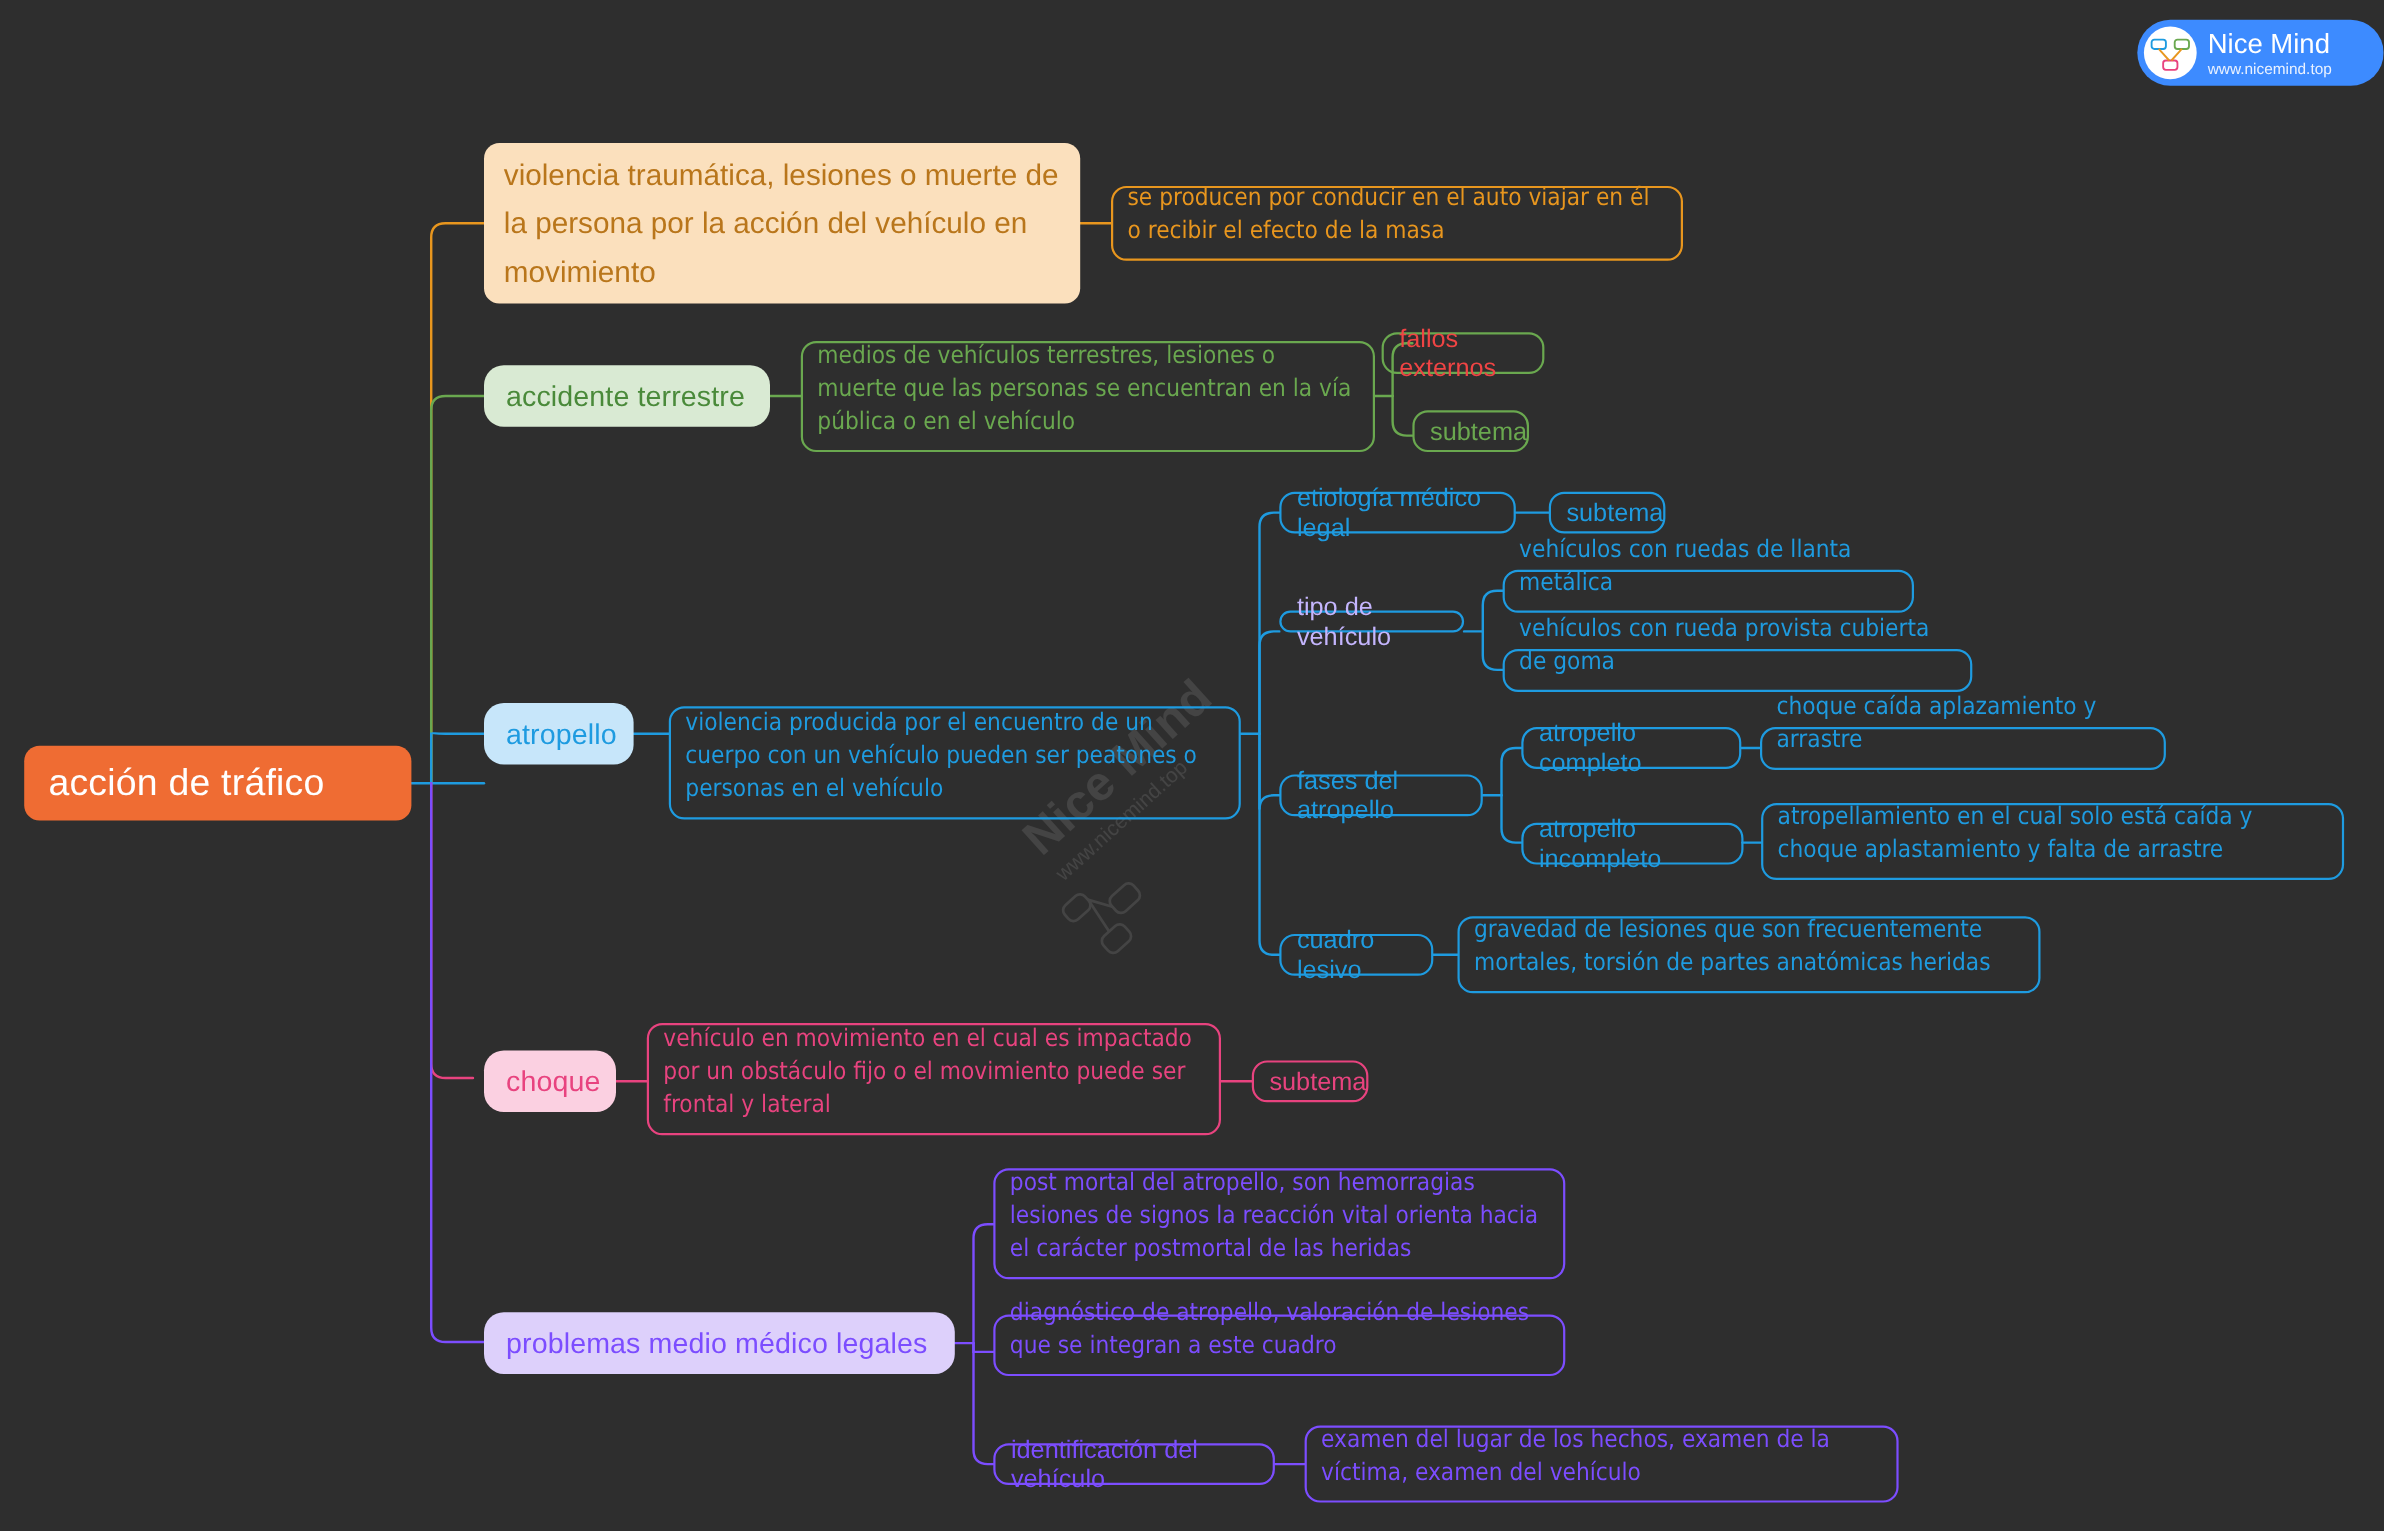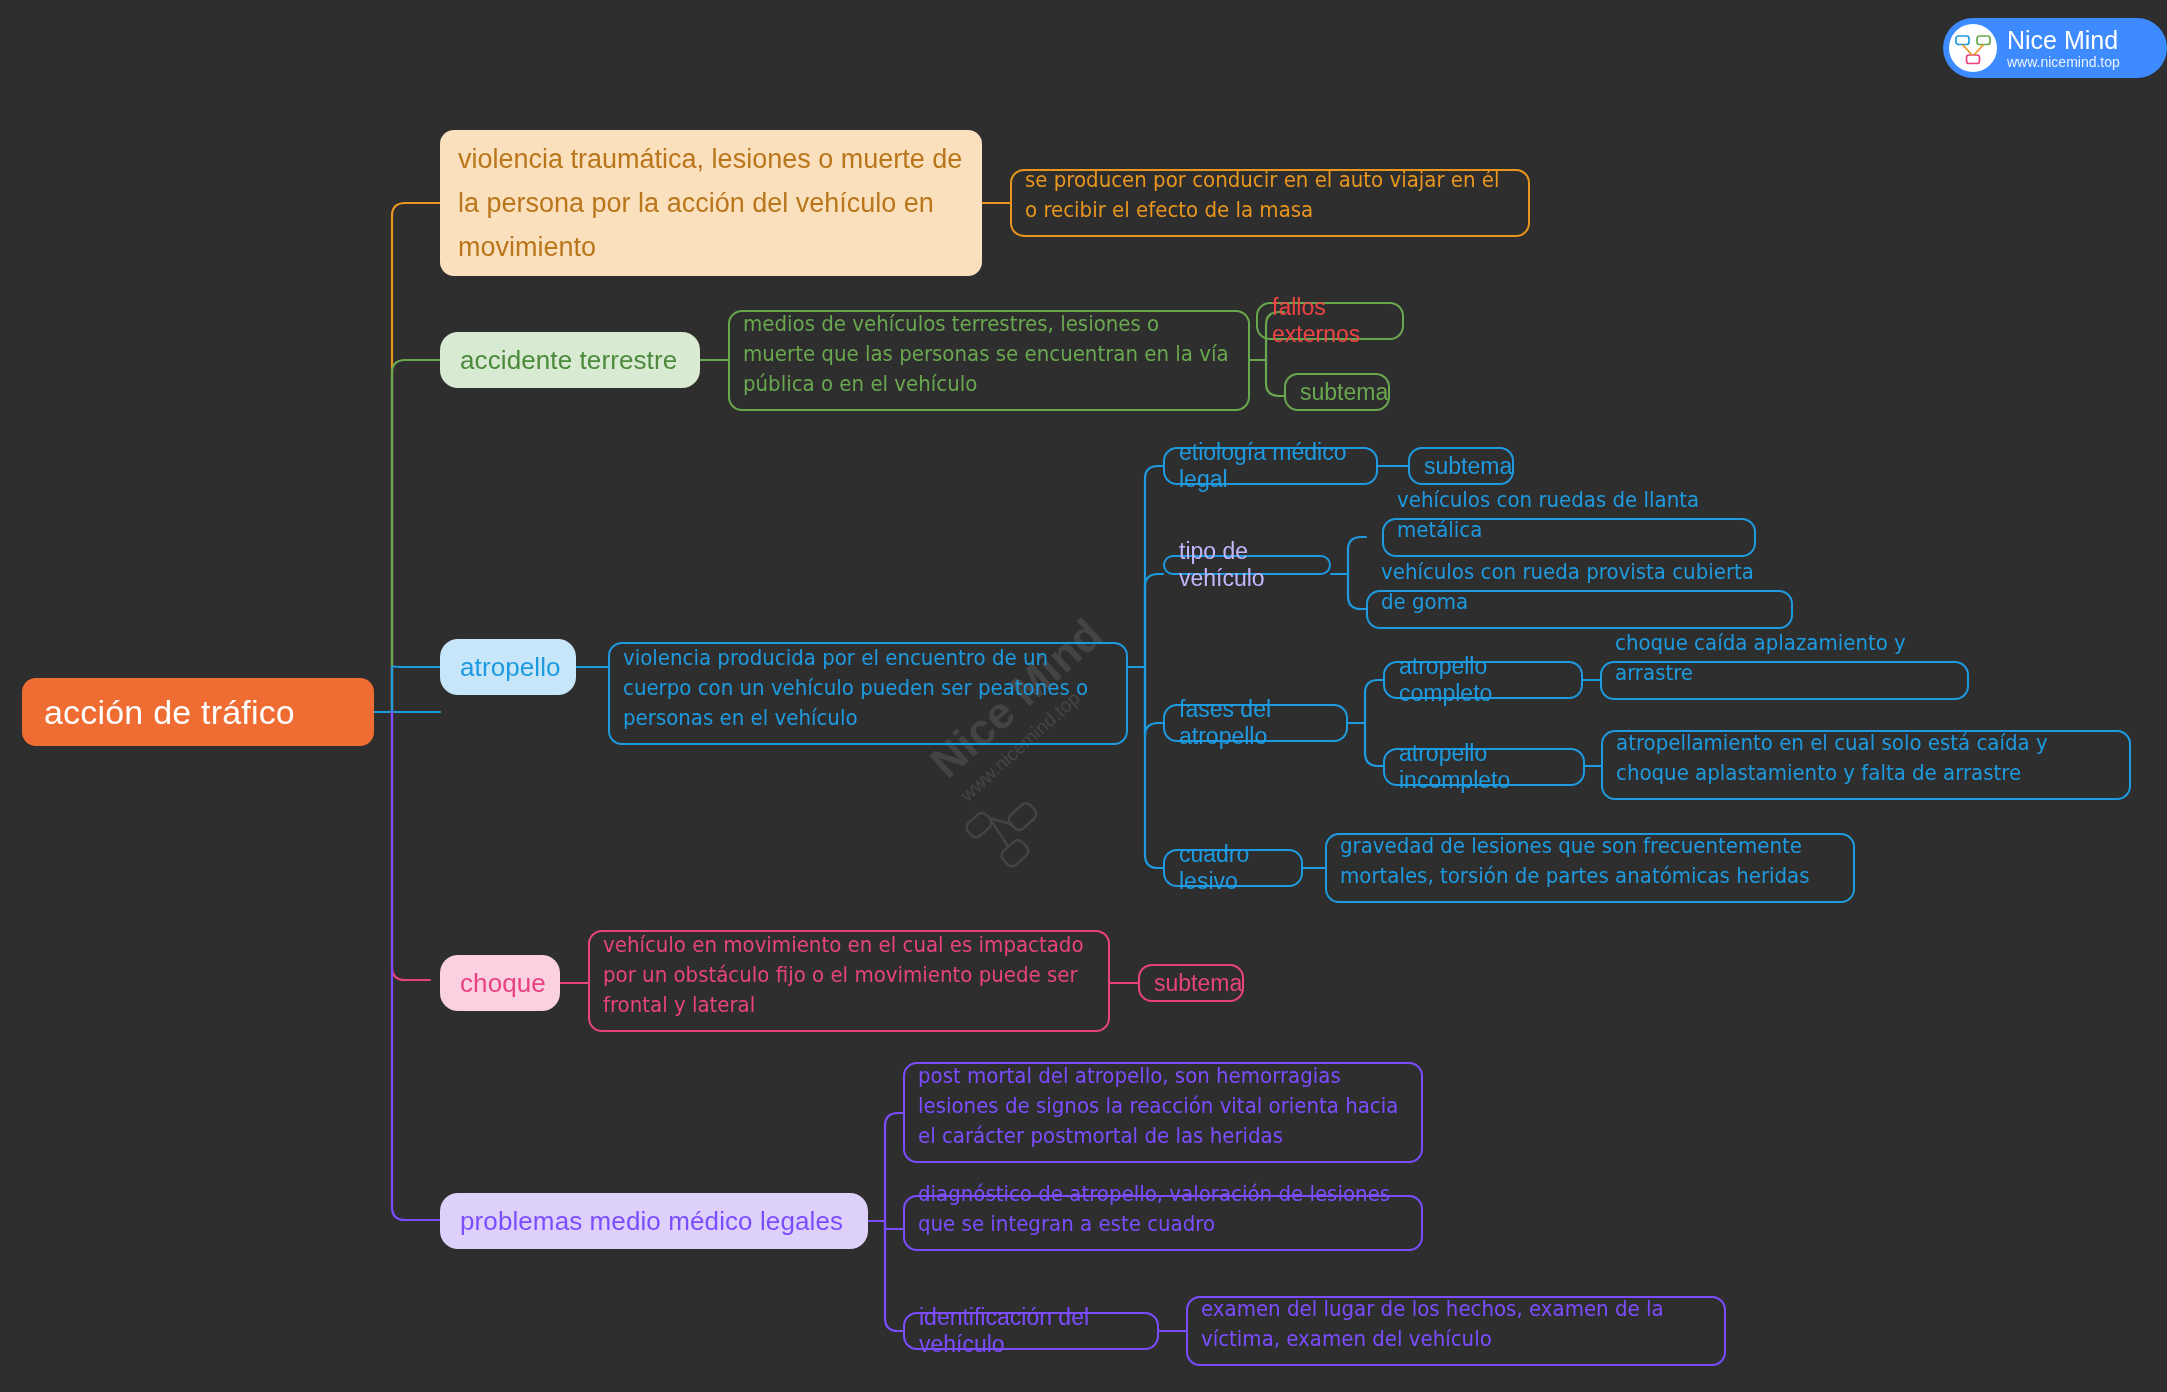--- a/index.html
+++ b/index.html
@@ -282,21 +282,21 @@
   </div>
 
   <div class="node pill" style="left:1408px; top:447px; width:106px; height:38px; border-color:#1e9be0; color:#1e9be0;">
     <span>subtema</span>
   </div>
 
   <div class="node pill" style="left:1163px; top:555px; width:168px; height:20px; border-color:#1e9be0; color:#c4b5fd;">
     <span>tipo de vehículo</span>
   </div>
 
-  <div class="node desc" style="left:1366px; top:518px; width:374px; height:39px; border-color:#1e9be0; color:#1e9be0;margin-left:16px;">
+  <div class="node desc" style="left:1366px; top:518px; width:374px; height:39px; border-color:#1e9be0; color:#1e9be0;">
     <span>vehículos con ruedas de llanta metálica</span>
   </div>
 
   <div class="node desc" style="left:1366px; top:590px; width:427px; height:39px; border-color:#1e9be0; color:#1e9be0;">
     <span>vehículos con rueda provista cubierta de goma</span>
   </div>
 
   <div class="node pill" style="left:1163px; top:704px; width:185px; height:38px; border-color:#1e9be0; color:#1e9be0;">
     <span>fases del atropello</span>
   </div>

